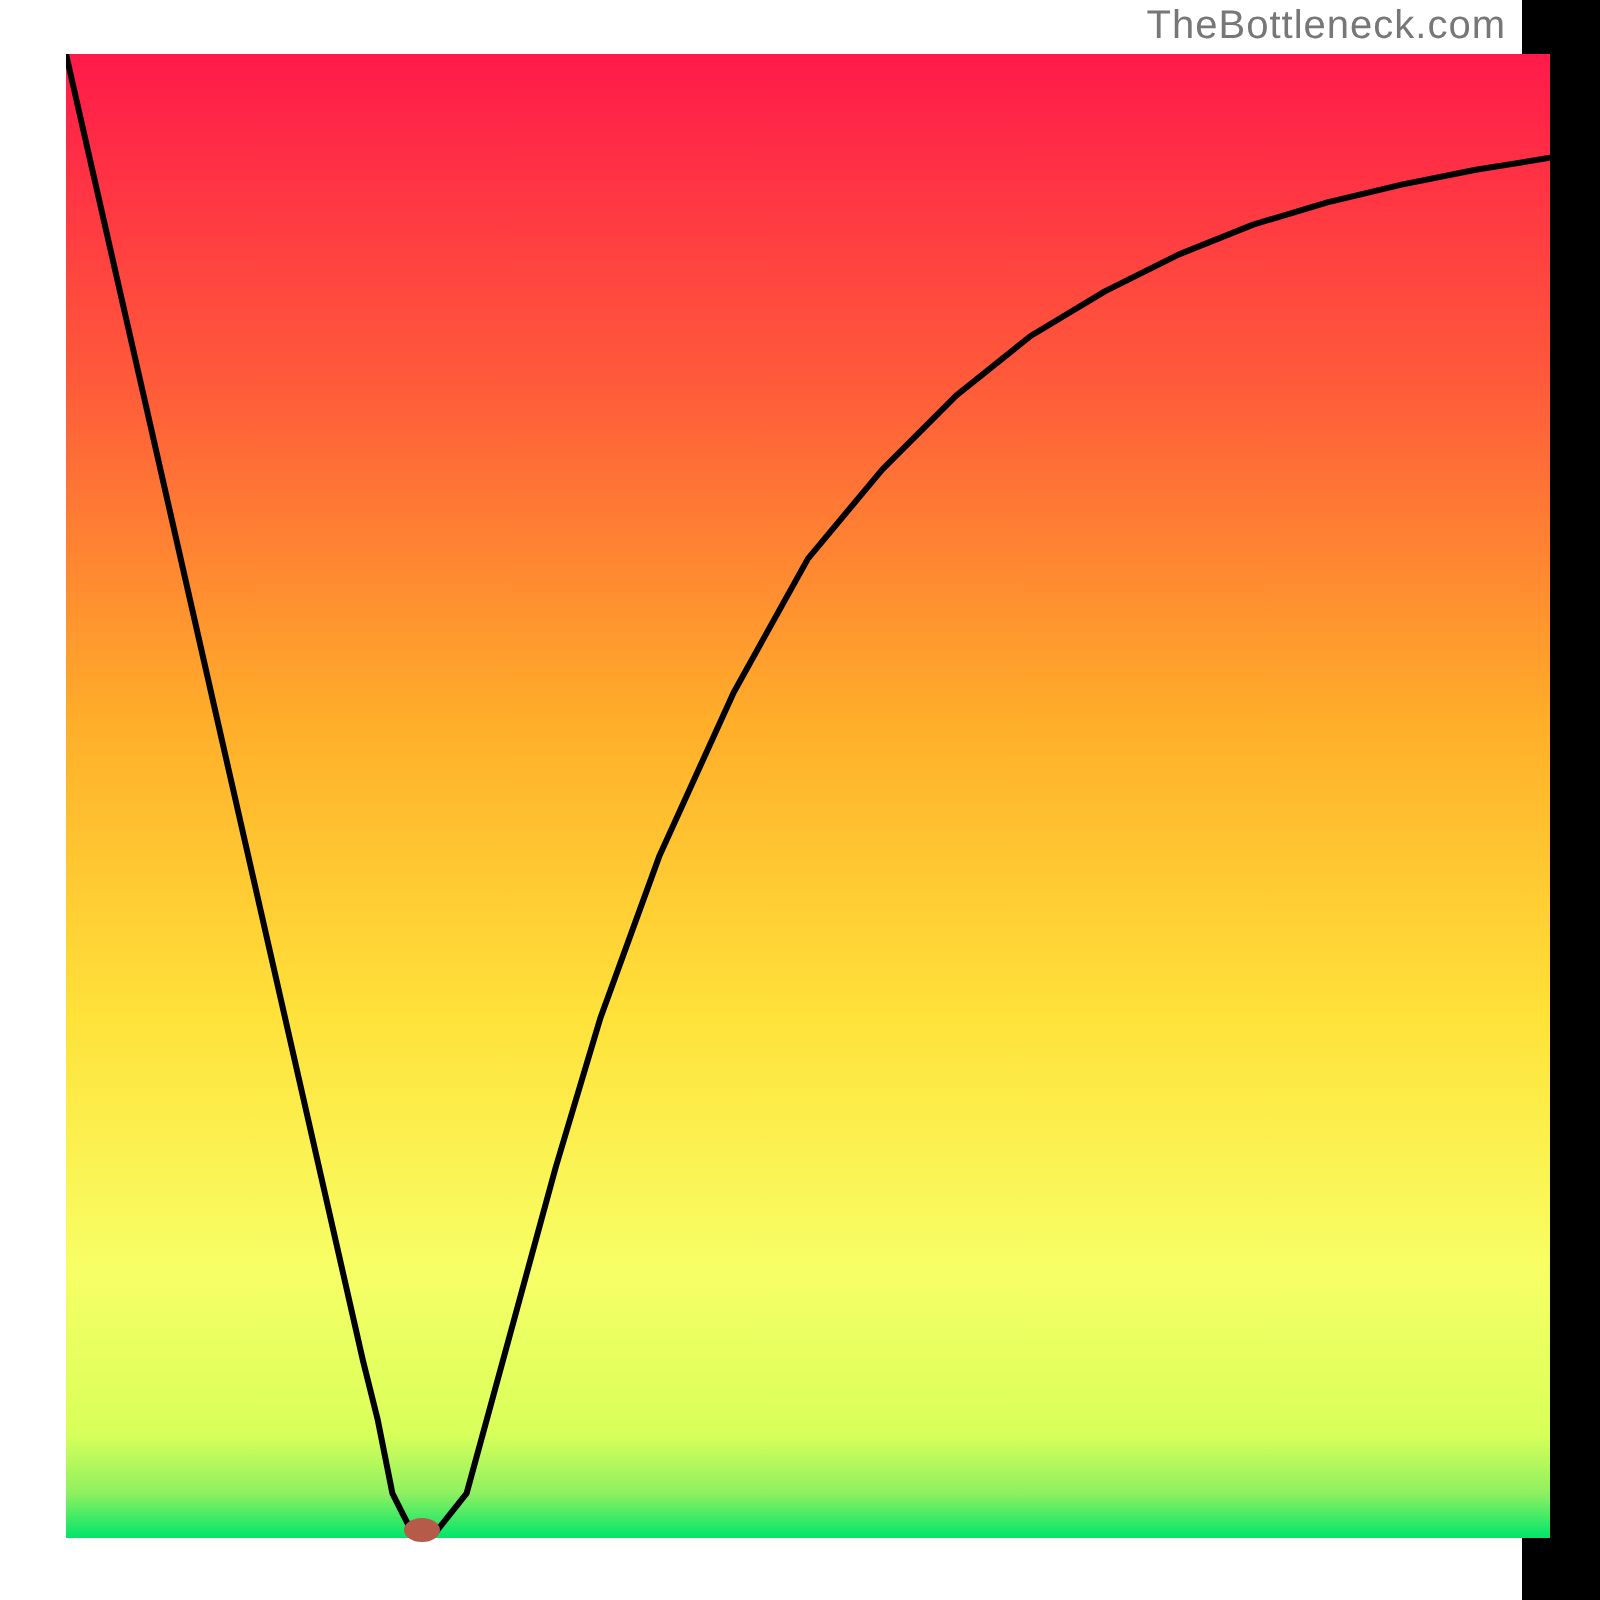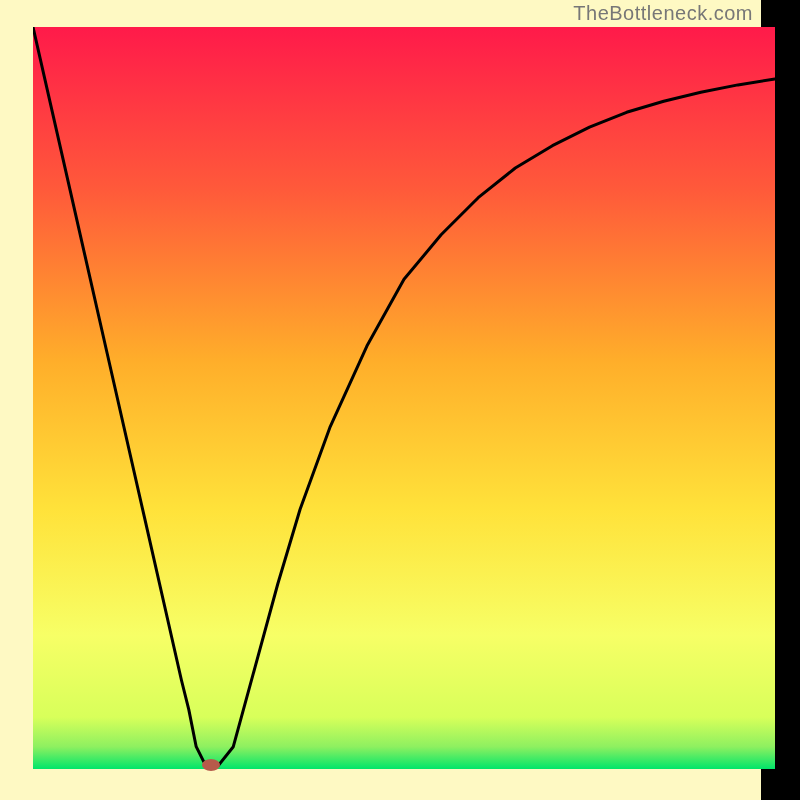--- a/index.html
+++ b/index.html
@@ -8,21 +8,21 @@
     width: 800px;
     height: 800px;
     background: #000;
     overflow: hidden;
     font-family: Arial, Helvetica, sans-serif;
   }
   .frame {
     position: relative;
     width: 761px;
     height: 800px;
-    background: #fef9c3;
+    background: #ffffff;
   }
   .watermark {
     position: absolute;
     top: 2px;
     right: 8px;
     color: #777;
     font-size: 20px;
     font-weight: 500;
     letter-spacing: 0.5px;
     z-index: 10;

